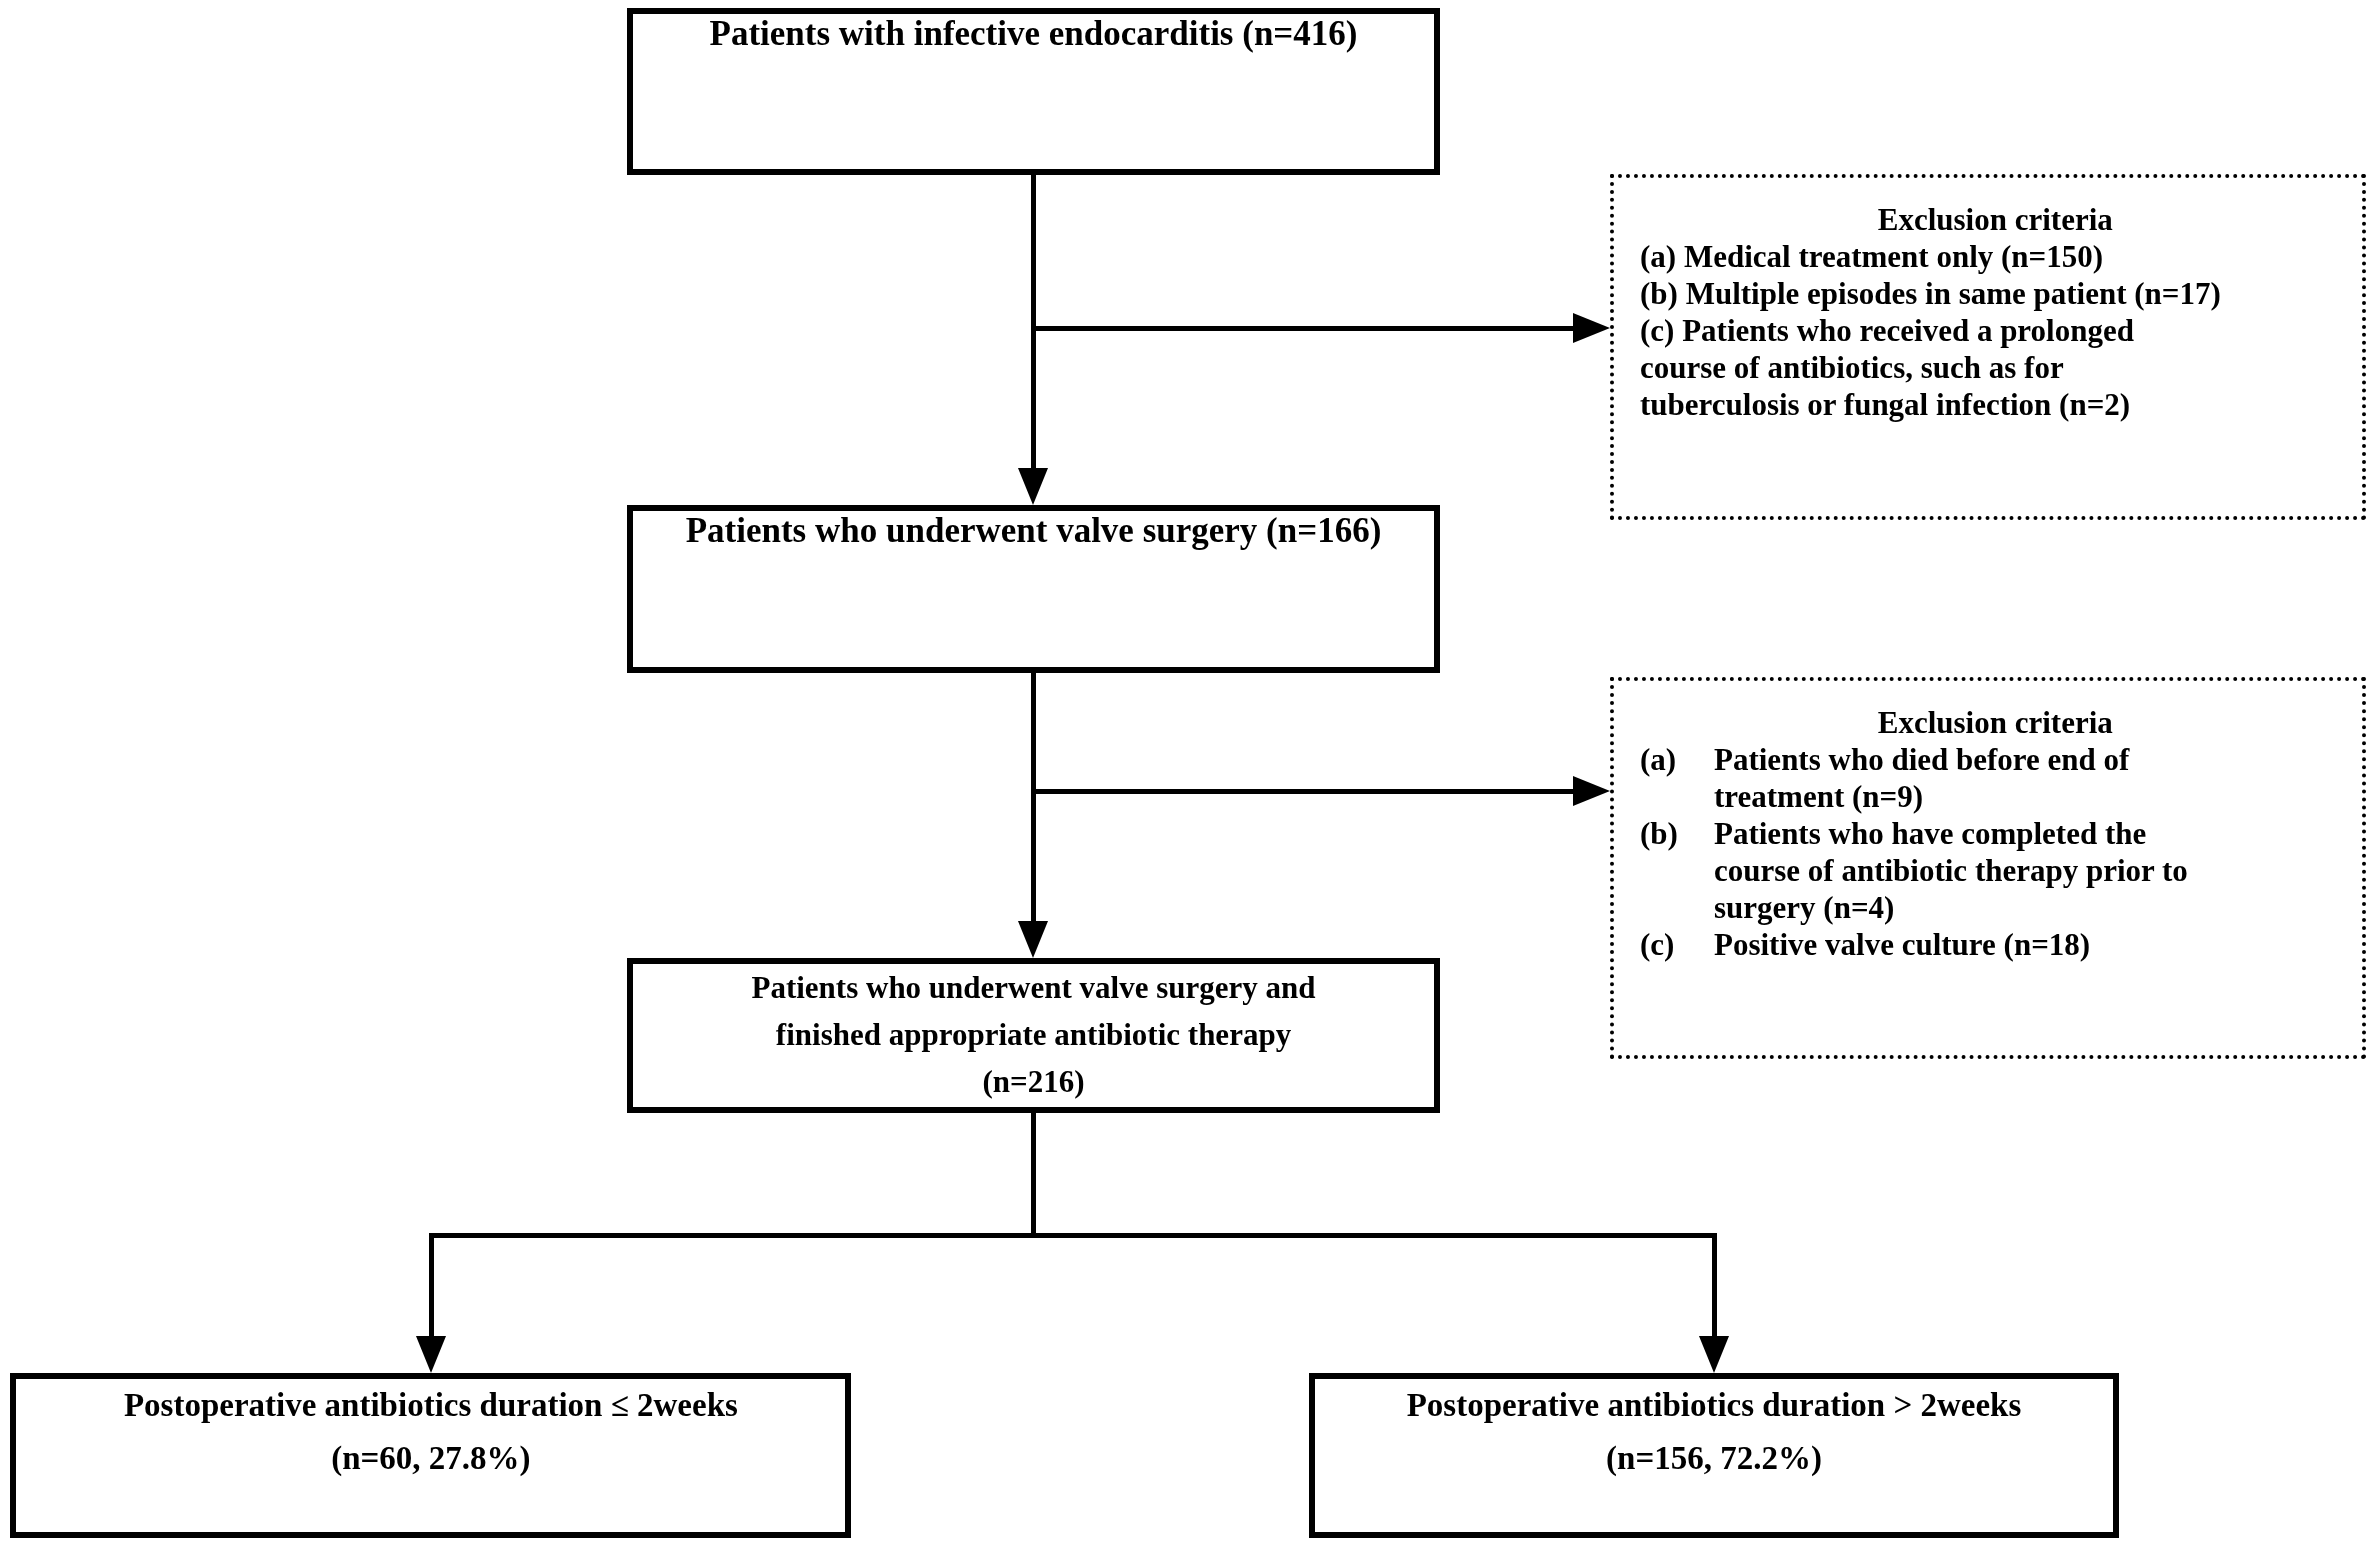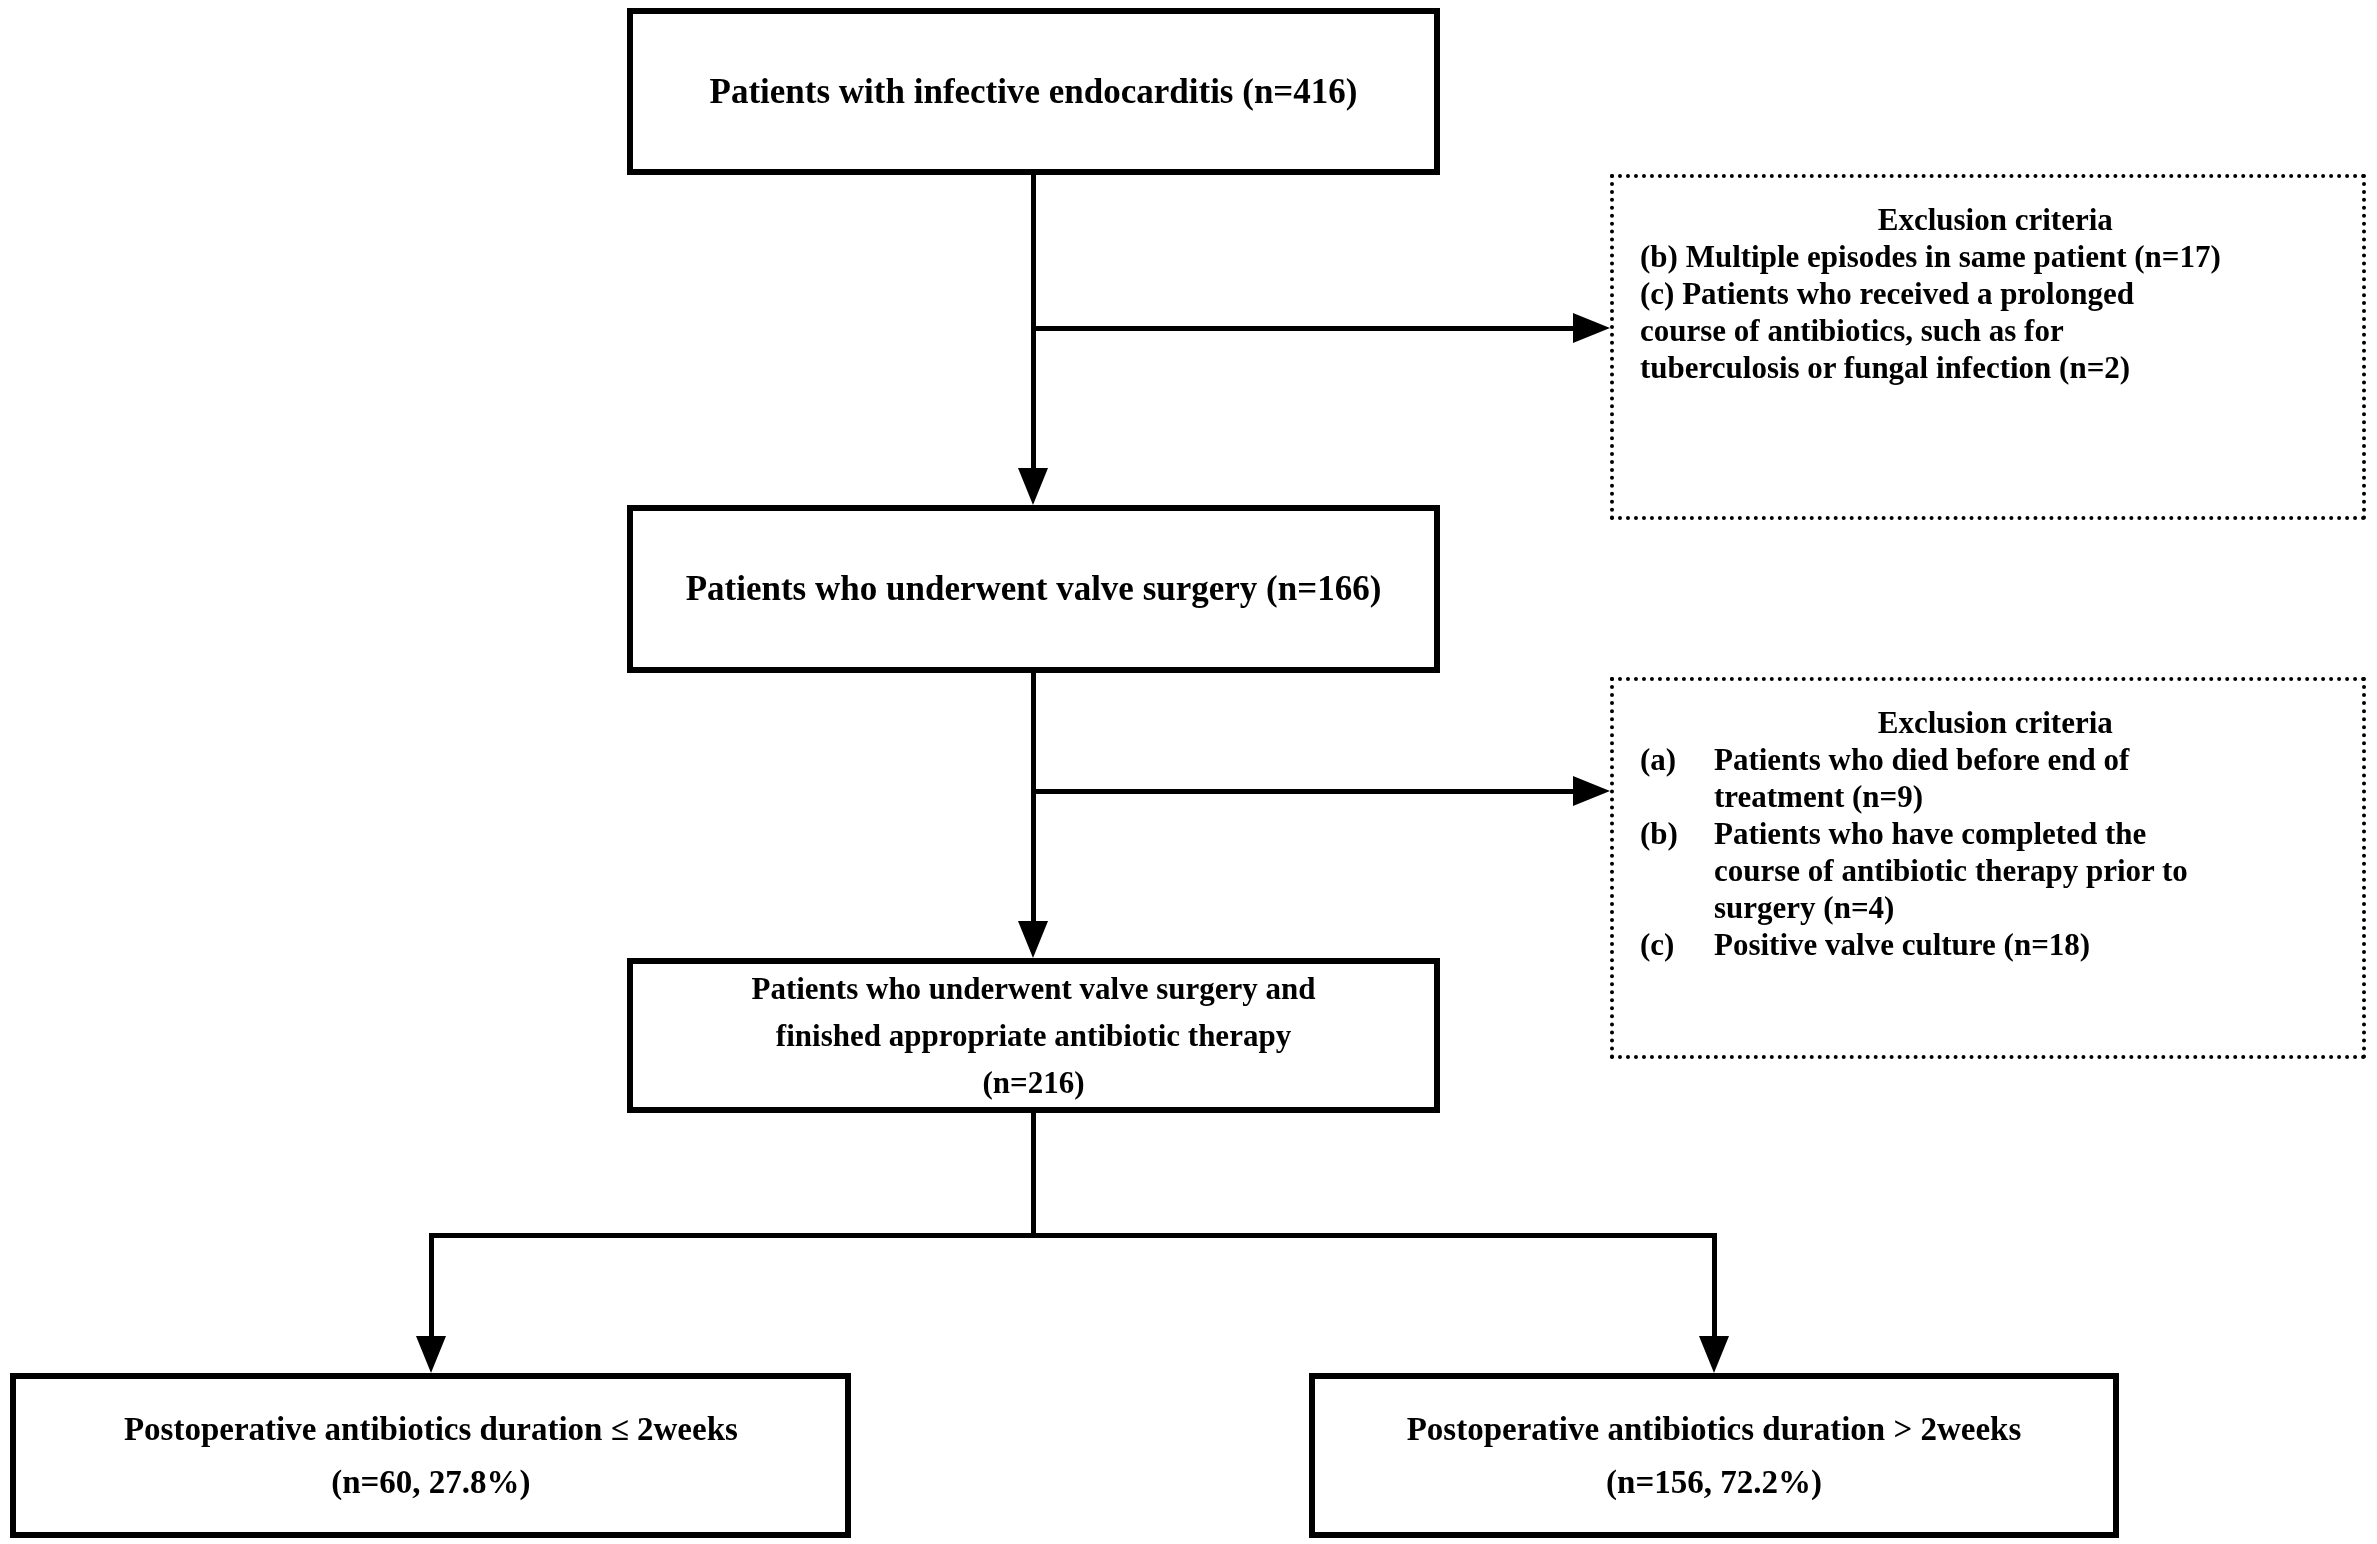--- a/index.html
+++ b/index.html
@@ -11,21 +11,20 @@
     color: #000000;
     font-family: "Liberation Serif", serif;
     font-weight: bold;
   }
   .box {
     position: absolute;
     box-sizing: border-box;
     border: 6.3px solid #000000;
     background: #ffffff;
     display: flex;
-    align-items: center;
     justify-content: center;
     text-align: center;
   }
   .box .txt { white-space: pre-line; }
   .single { font-size: 35px; }
   .multi3 { font-size: 31px; line-height: 47px; }
   .outcome { font-size: 33px; line-height: 53px; font-family: Liberation Serif, serif; }
   .exclusion {
     position: absolute;
     box-sizing: border-box;
@@ -79,20 +78,21 @@
 (n=60, 27.8%)</span>
   </div>
 
   <div class="box outcome" style="left:1309px; top:1373px; width:810px; height:165px;">
     <span class="txt">Postoperative antibiotics duration &gt; 2weeks
 (n=156, 72.2%)</span>
   </div>
 
   <div class="exclusion" style="left:1610px; top:174px; width:756px; height:346px;">
     <div class="title">Exclusion criteria</div>
+    <div class="item">(a) Medical treatment only (n=150)</div>
     <div class="item">(b) Multiple episodes in same patient (n=17)</div>
     <div class="item">(c) Patients who received a prolonged
 course of antibiotics, such as for
 tuberculosis or fungal infection (n=2)</div>
   </div>
 
   <div class="exclusion" style="left:1610px; top:677px; width:756px; height:382px;">
     <div class="title">Exclusion criteria</div>
     <div class="ex-row">
       <span class="marker">(a)</span>

